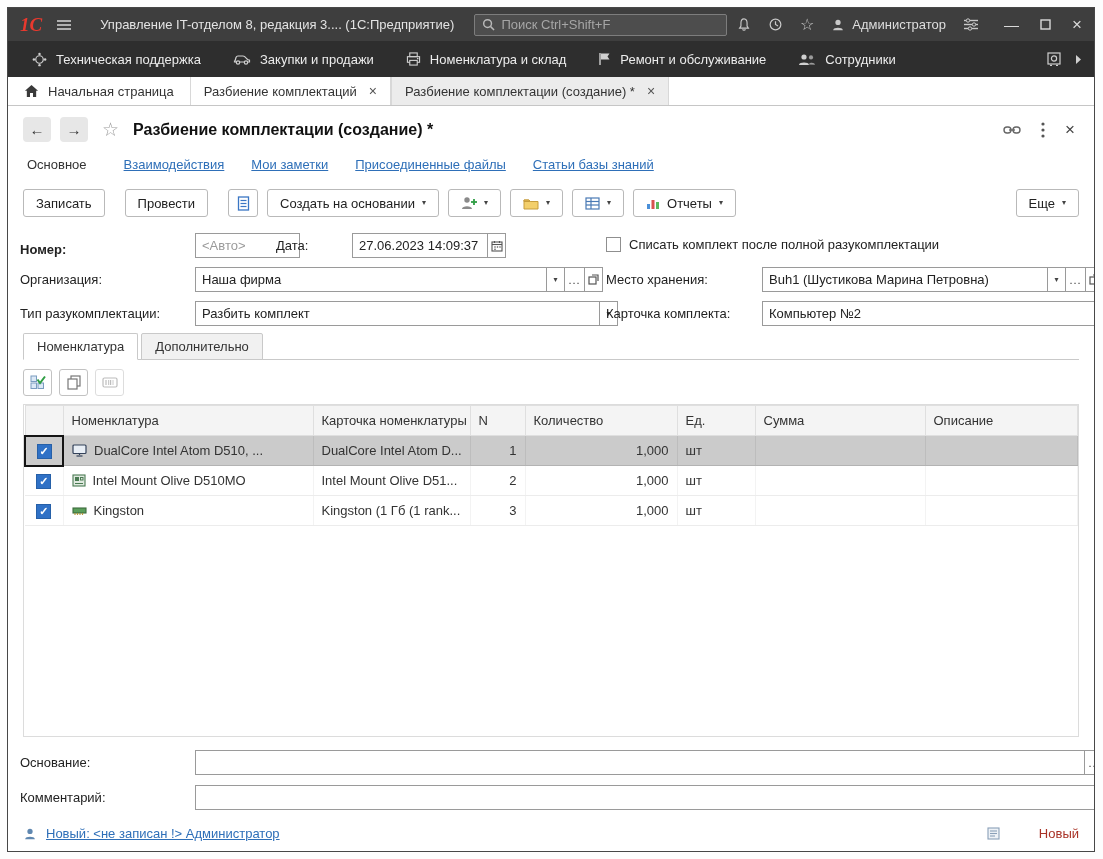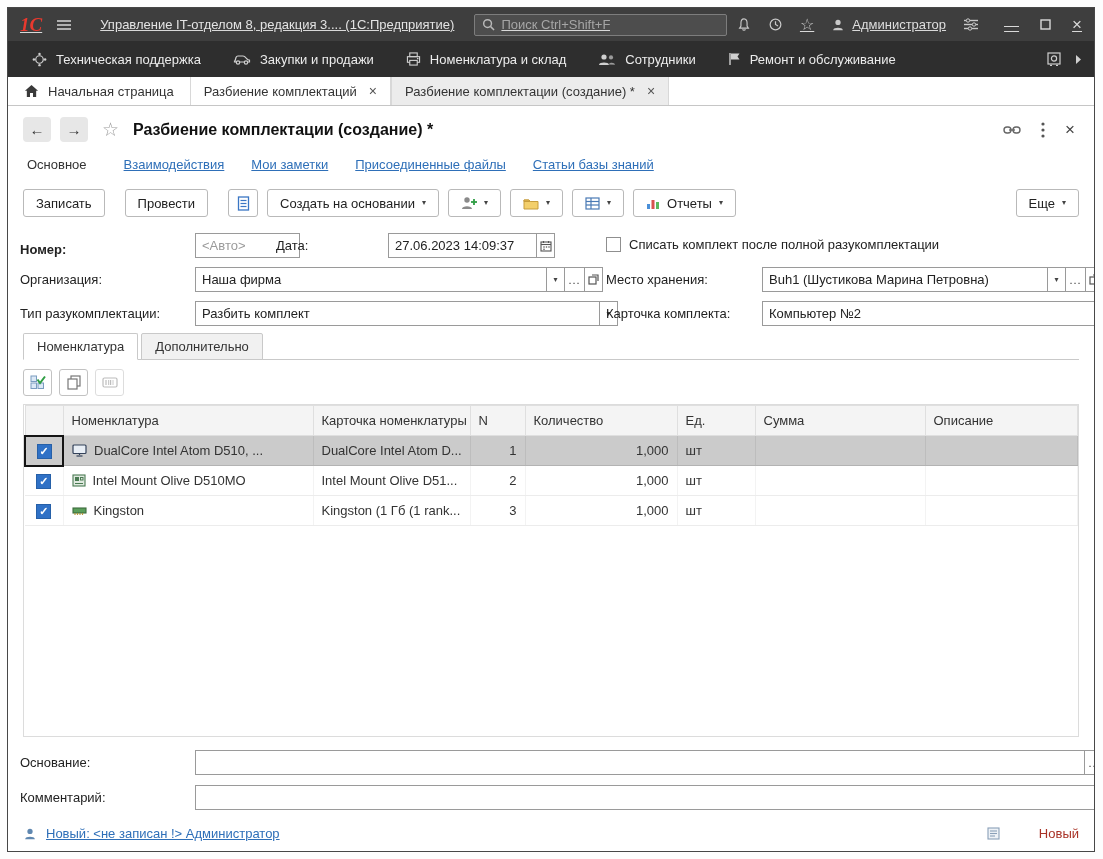--- a/index.html
+++ b/index.html
@@ -1,20 +1,20 @@
 <!DOCTYPE html>
 <html><head>
 <meta charset="utf-8">
 <style>
   * { box-sizing: border-box; margin: 0; padding: 0; }
   html,body { width:1103px; height:859px; background:#fdfdfd; font-family:"Liberation Sans",sans-serif; font-size:13px; color:#333; }
   .window { position:absolute; left:7px; top:7px; width:1088px; height:845px; border:1px solid #474747; background:#fff; display:flex; flex-direction:column; overflow:hidden; }
 
   
-  .titlebar { flex:0 0 33px; background:#3e3e3e; display:flex; align-items:center; gap:10px; padding:0 12px; color:#d9d9d9;text-decoration:underline; }
+  .titlebar { flex:0 0 33px; background:#3e3e3e; display:flex; align-items:center; gap:10px; padding:0 12px; color:#d9d9d9; }
   .logo { color:#e8392e; font-weight:bold; font-style:italic; font-size:19px; font-family:"Liberation Serif",serif; margin-right:4px; }
   .tb-burger { display:flex; cursor:pointer; }
   .tb-title { font-size:13px; color:#e3e3e3; margin-left:18px; white-space:nowrap; }
   .tb-search { width:262px; height:22px; background:#4d4d4d; border:1px solid #7d7d7d; border-radius:2px; display:flex; align-items:center; gap:6px; padding:0 7px; margin-left:10px; cursor:text; }
   .tb-search-ph { color:#a6a6a6; font-size:13px; white-space:nowrap; overflow:hidden; }
   .tb-right { margin-left:auto; display:flex; align-items:center; gap:17px; }
   .tb-ic { display:flex; align-items:center; cursor:pointer; color:#c9c9c9; }
   .tb-star { font-size:16px; line-height:1; }
   .tb-user { display:flex; align-items:center; gap:7px; cursor:pointer; }
   .tb-user-name { font-size:13px; color:#dedede; }
@@ -198,37 +198,37 @@
             <rect x="4" y="1" width="8" height="4" fill="none" stroke="#cfcfcf" stroke-width="1.2"></rect>
             <rect x="1.5" y="5" width="13" height="6" fill="none" stroke="#cfcfcf" stroke-width="1.2"></rect>
             <rect x="4" y="9" width="8" height="5" fill="#2e2e2e" stroke="#cfcfcf" stroke-width="1.2"></rect>
             <circle cx="12.5" cy="7" r="0.9" fill="#cfcfcf"></circle>
           </svg>
       </span>
       <span>Номенклатура и склад</span>
     </div>
     <div class="menu-item">
       <span style="display:flex;">
+        <svg width="13" height="14" viewBox="0 0 13 14">
+            <line x1="2" y1="1" x2="2" y2="13" stroke="#cfcfcf" stroke-width="1.4"></line>
+            <path d="M3 1.5 L11.5 1.5 L9.5 4.5 L11.5 7.5 L3 7.5 Z" fill="#cfcfcf"></path>
+          </svg>
+      </span>
+      <span>Ремонт и обслуживание</span>
+    </div>
+    <div class="menu-item">
+      <span style="display:flex;">
         <svg width="18" height="13" viewBox="0 0 18 13">
             <circle cx="6" cy="4" r="2.6" fill="#cfcfcf"></circle>
             <path d="M1 12 C1 8.8 11 8.8 11 12 Z" fill="#cfcfcf"></path>
             <circle cx="13" cy="4.4" r="2.1" fill="#9a9a9a"></circle>
             <path d="M10.5 11.5 C11.5 9 16.8 9.2 17 11.8 Z" fill="#9a9a9a"></path>
           </svg>
       </span>
       <span>Сотрудники</span>
-    </div>
-    <div class="menu-item">
-      <span style="display:flex;">
-        <svg width="13" height="14" viewBox="0 0 13 14">
-            <line x1="2" y1="1" x2="2" y2="13" stroke="#cfcfcf" stroke-width="1.4"></line>
-            <path d="M3 1.5 L11.5 1.5 L9.5 4.5 L11.5 7.5 L3 7.5 Z" fill="#cfcfcf"></path>
-          </svg>
-      </span>
-      <span>Ремонт и обслуживание</span>
     </div>
     <div class="menu-right">
       <span style="display:flex;cursor:pointer;">
         <svg width="14" height="14" viewBox="0 0 14 14">
             <rect x="1" y="1" width="12" height="11" fill="none" stroke="#cfcfcf" stroke-width="1.2"></rect>
             <circle cx="7" cy="6.5" r="2.6" fill="none" stroke="#cfcfcf" stroke-width="1.2"></circle>
             <line x1="3" y1="13.5" x2="5" y2="13.5" stroke="#cfcfcf" stroke-width="1.4"></line>
             <line x1="9" y1="13.5" x2="11" y2="13.5" stroke="#cfcfcf" stroke-width="1.4"></line>
           </svg>
       </span>
@@ -359,21 +359,21 @@
   </div>
 
   <div class="form-fields">
 
     <span class="flabel" style="left:12px;top:8px;font-weight:bold;">Номер:</span>
     <span class="fgroup" style="left:155px;top:4px;">
       <input style="width: 105px;" placeholder="&lt;Авто&gt;">
     </span>
     <span class="flabel" style="left:268px;top:4px;">Дата:</span>
     <span class="fgroup" style="left:312px;top:4px;">
-      <input style="width: 149px; margin-left: 36px;" value="27.06.2023 14:09:37">
+      <input style="width: 136px;" value="27.06.2023 14:09:37">
       <span class="seg">
         <svg width="12" height="12" viewBox="0 0 12 12">
             <rect x="1" y="2" width="10" height="9" fill="none" stroke="#555" stroke-width="1.1"></rect>
             <line x1="1" y1="4.5" x2="11" y2="4.5" stroke="#555" stroke-width="1.1"></line>
             <line x1="3.5" y1="1" x2="3.5" y2="3" stroke="#555" stroke-width="1.1"></line>
             <line x1="8.5" y1="1" x2="8.5" y2="3" stroke="#555" stroke-width="1.1"></line>
             <circle cx="4" cy="7" r="0.8" fill="#555"></circle>
             <circle cx="6.5" cy="7" r="0.8" fill="#555"></circle>
             <circle cx="9" cy="7" r="0.8" fill="#555"></circle>
             <circle cx="4" cy="9.3" r="0.8" fill="#555"></circle>

